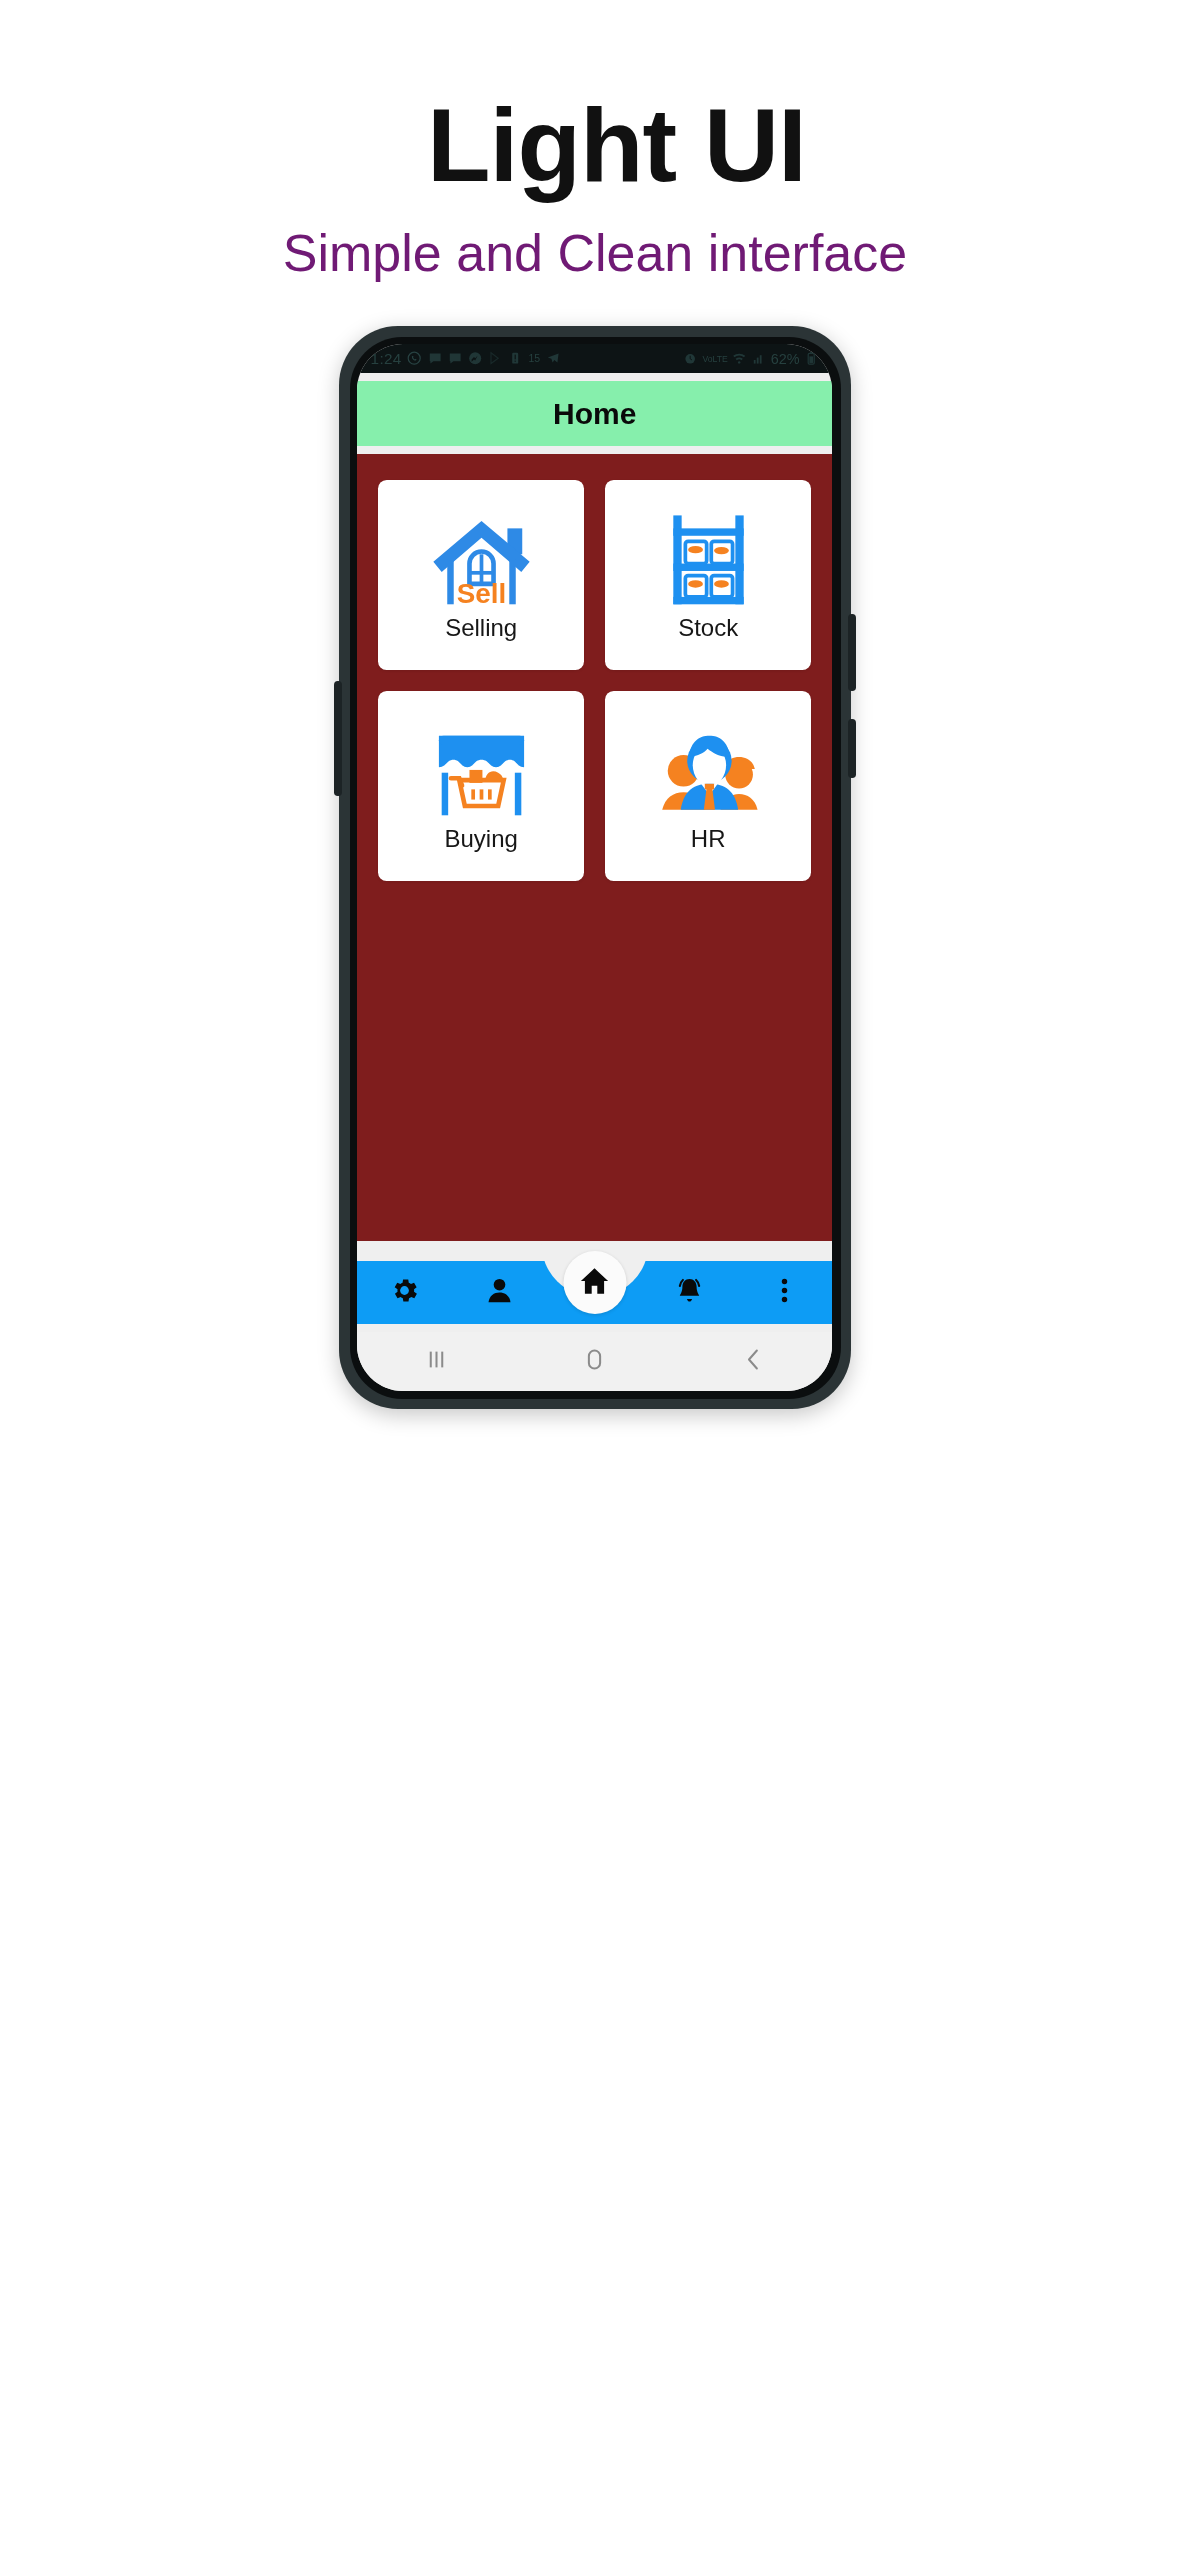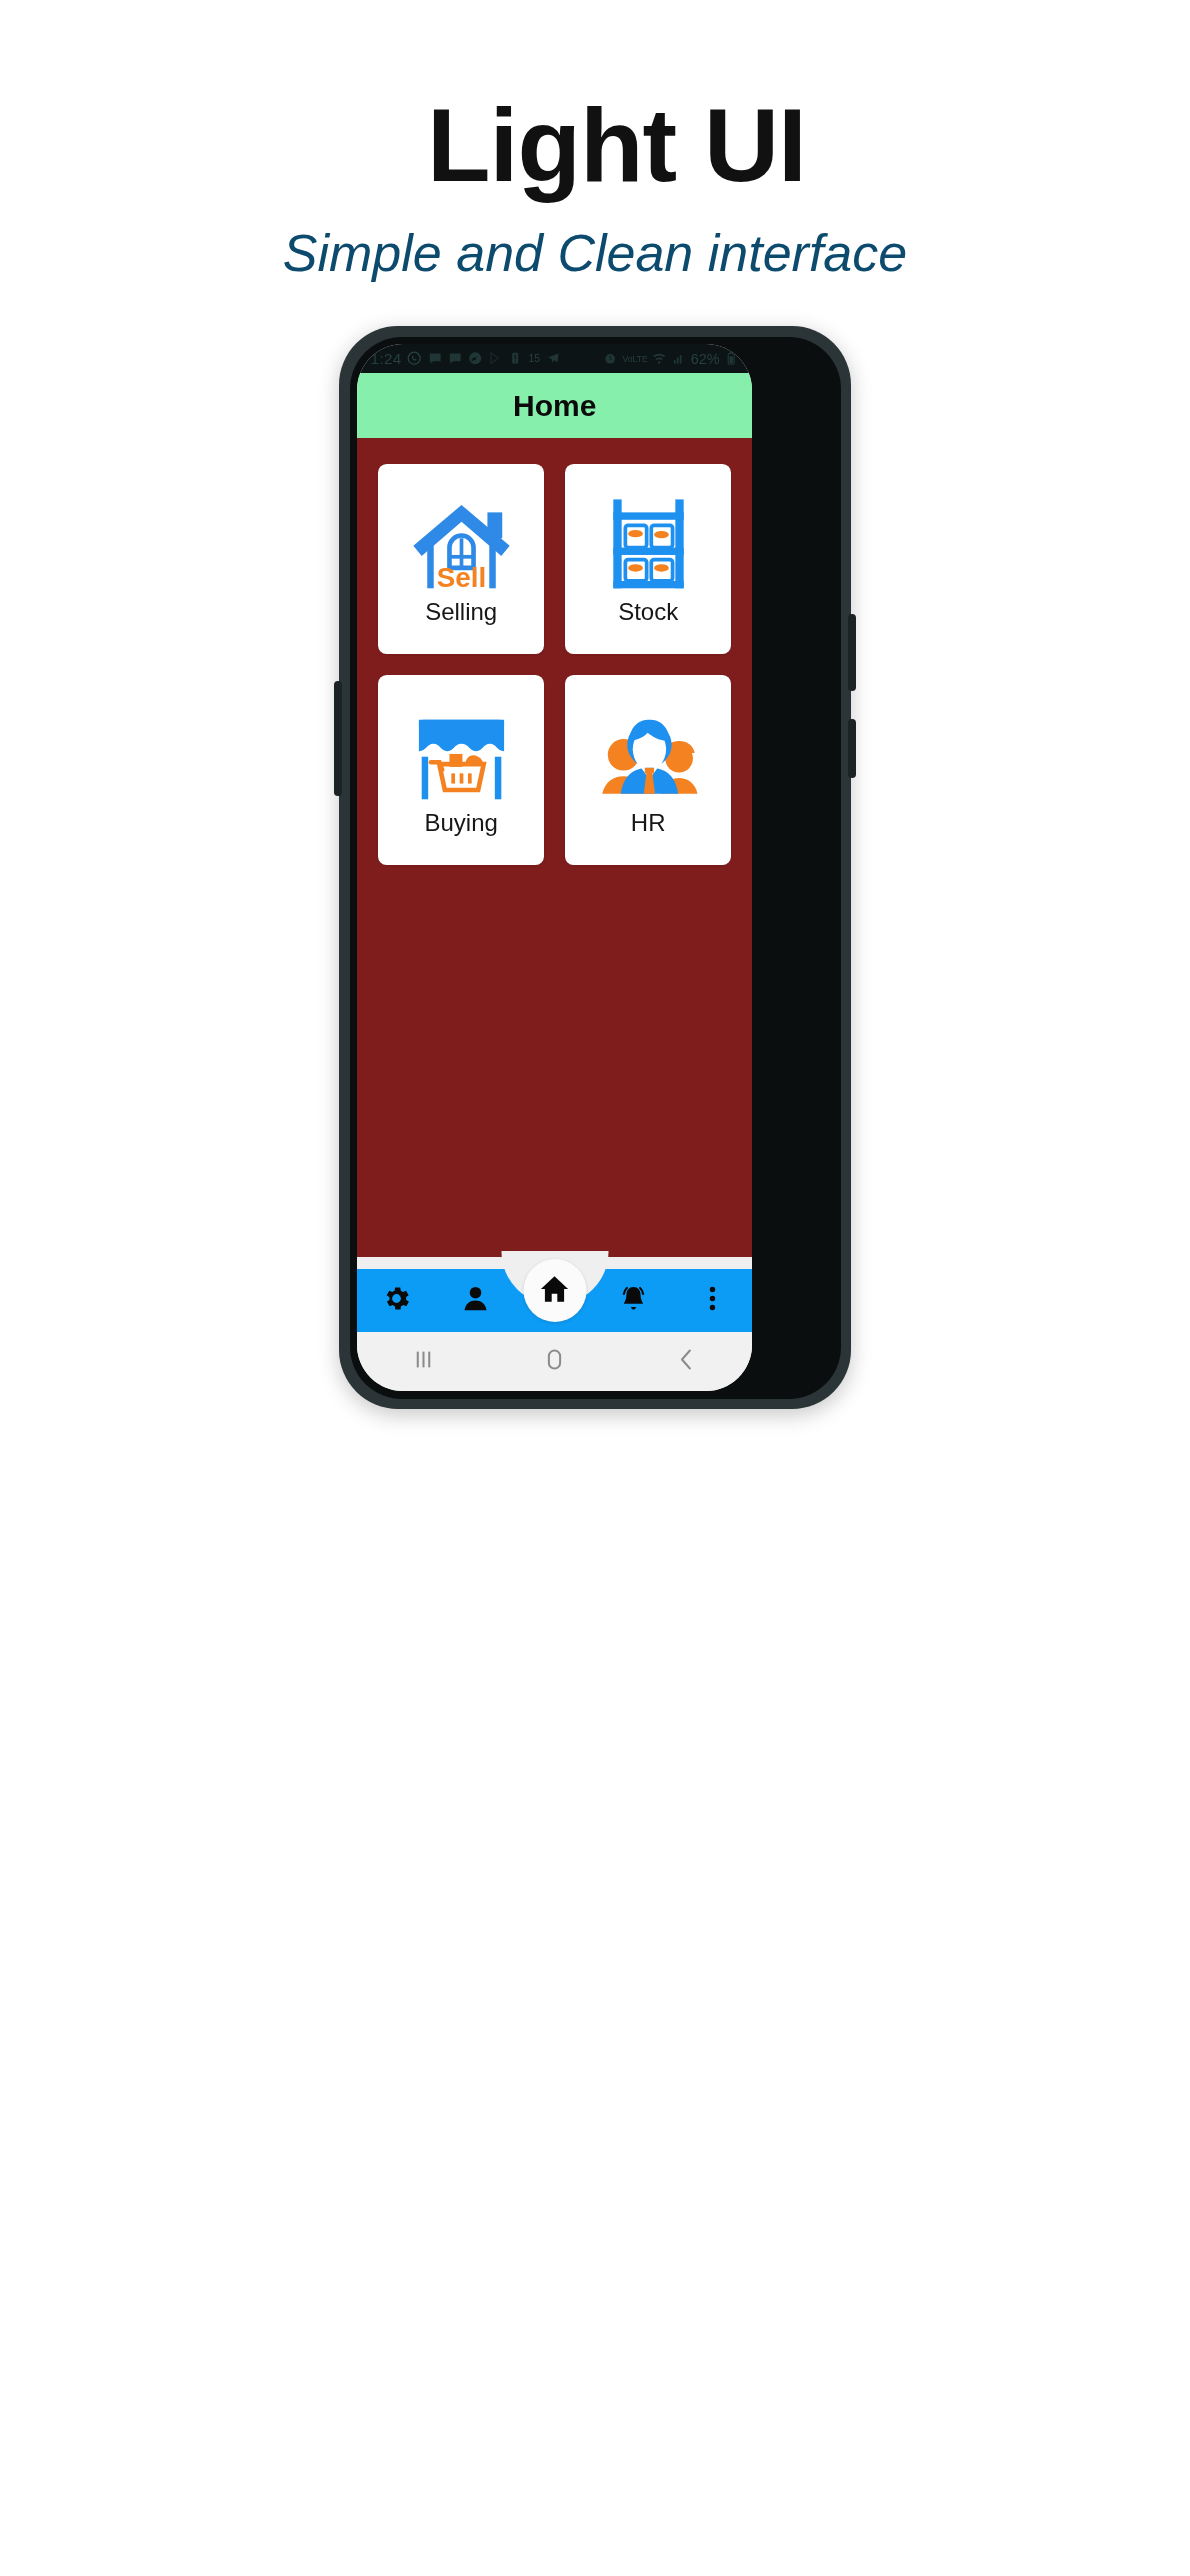--- a/index.html
+++ b/index.html
@@ -17,22 +17,21 @@
     font-weight:700;
     letter-spacing:-1px;
     color:#111111;
     line-height:1.1;
     padding-left:43px;
   }
   .promo-sub {
     margin-top:21px;
     font-size:52px;
     font-weight:400;
-    color:#0c4a6e;
-    font-style:italic;
+    color:#701a75;
   }
 
   
   .phone-wrap {
     position:absolute;
     left:94px;
     top:326px;
     width:1002px;
     height:1083px;
   }
@@ -49,26 +48,27 @@
     position:absolute;
     left:10.5px; top:10.5px;
     width:491px; height:1062px;
     background:#0b0e0f;
     border-radius:52px;
     overflow:hidden;
   }
   .screen {
     position:absolute;
     left:7.7px; top:7.7px;
-    width:395px; height:1047px;
+    width:475px; height:1047px;
     background:#efefef;
     border-radius:46px;
     overflow:hidden;
     display:flex;
     flex-direction:column;
+    gap:8px;
   }
   
   .btn-side {
     position:absolute;
     background:#1c2325;
     border-radius:3.8px;
   }
   .btn-left-1 { left:-4.8px; top:355px; width:7.7px; height:115px; }
   .btn-right-1 { right:-4.8px; top:288px; width:7.7px; height:77px; }
   .btn-right-2 { right:-4.8px; top:393px; width:7.7px; height:59px; }

